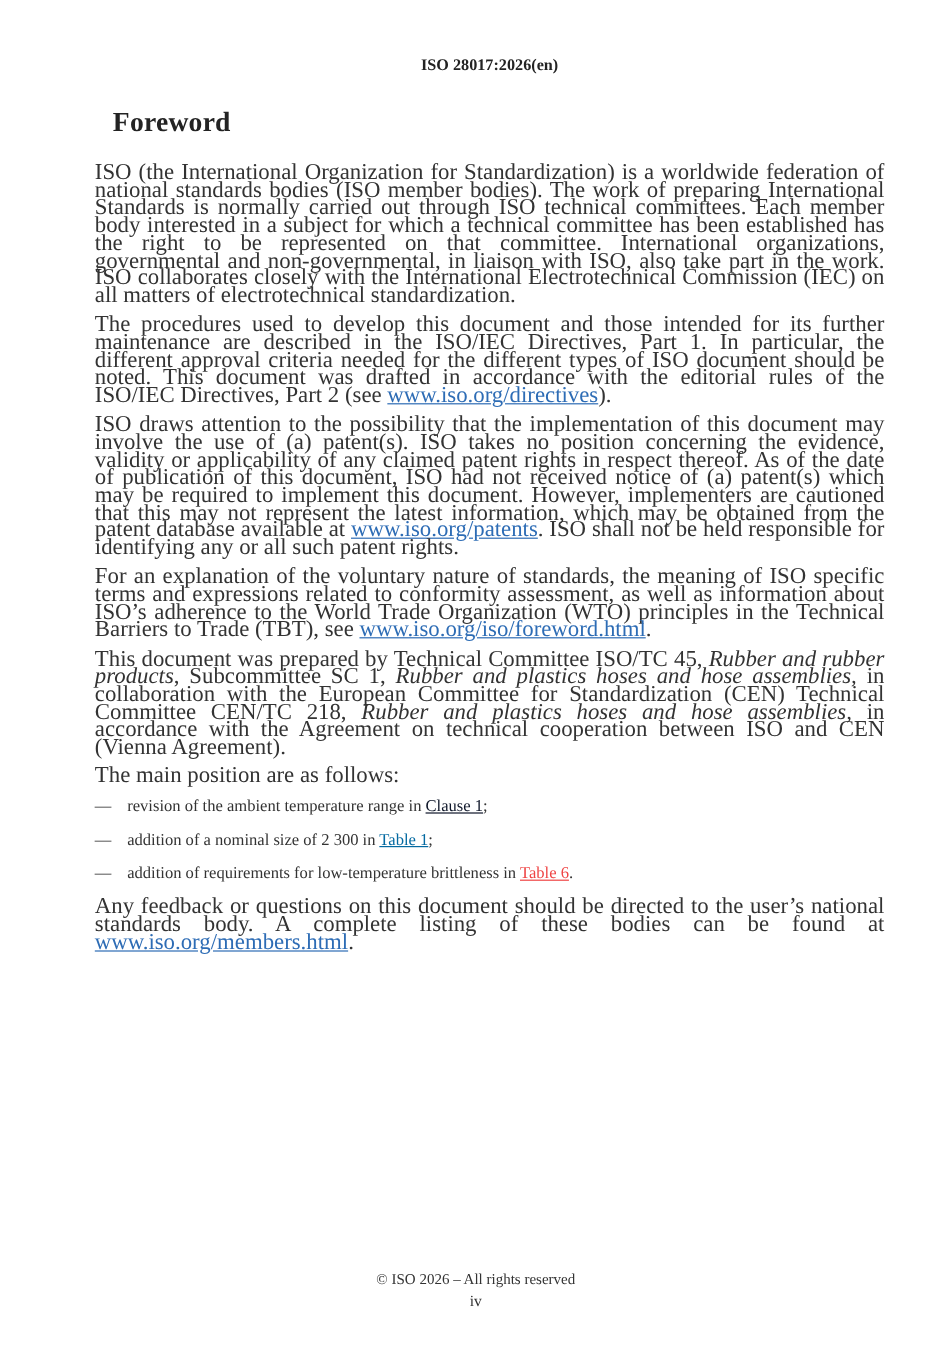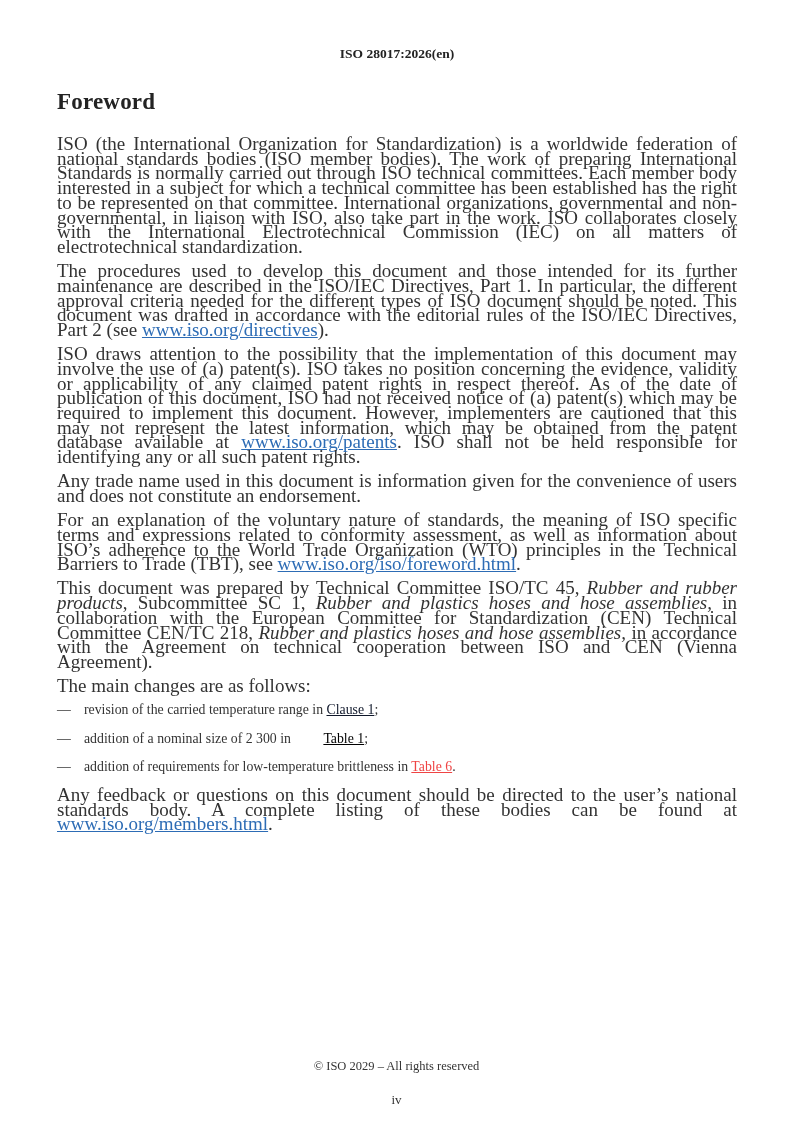--- a/index.html
+++ b/index.html
@@ -6,35 +6,35 @@
   body {
     width: 793px; height: 1122px;
     background: #ffffff;
     font-family: "Liberation Serif", "DejaVu Serif", serif;
     color: #333333;
     position: relative;
     overflow: hidden;
   }
   .page {
     position: absolute; inset: 0;
-    padding: 46px 56px 0 57px;
+    padding: 46px 56px 0 79px;
     box-sizing: border-box;
   }
   .doc-header {
     text-align: center;
     font-weight: bold;
     font-size: 13.5px;
     color: #232323;
     margin: 0 0 0 0;
   }
   .doc-title {
     font-size: 23px;
     font-weight: bold;
     color: #232323;
-    margin: 27px 0 22px 0;
+    margin: 27px 0 22px 15px;
     letter-spacing: 0.2px;
   }
   .body-text { }
   .para {
     margin: 0 0 9.5px 0;
     font-size: 19px;
     line-height: 14.7px;
     text-align: justify;
     color: #333333;
   }
@@ -56,55 +56,54 @@
   i { font-style: italic; }
   .footer {
     position: absolute;
     left: 0; right: 0;
     top: 1059px;
     text-align: center;
     font-size: 12.5px;
     line-height: 15px;
     color: #333333;
   }
-  .page-number { font-size: 13px; margin-top: 18px; }
+  .page-number { font-size: 13px; margin-top: 2px; }
 </style>
 </head>
 <body>
 
 <div class="page">
   <div class="doc-header">ISO 28017:2026(en)</div>
   <h1 class="doc-title">Foreword</h1>
 
   <div class="body-text" id="paragraphs">
       <p class="para"><span>ISO (the International Organization for Standardization) is a worldwide federation of national standards bodies (ISO member bodies). The work of preparing International Standards is normally carried out through ISO technical committees. Each member body interested in a subject for which a technical committee has been established has the right to be represented on that committee. International organizations, governmental and non-governmental, in liaison with ISO, also take part in the work. ISO collaborates closely with the International Electrotechnical Commission (IEC) on all matters of electrotechnical standardization.</span></p>
       <p class="para"><span>The procedures used to develop this document and those intended for its further maintenance are described in the ISO/IEC Directives, Part 1. In particular, the different approval criteria needed for the different types of ISO document should be noted. This document was drafted in accordance with the editorial rules of the ISO/IEC Directives, Part 2 (see </span><a class="doclink" href="#" style="color: rgb(45, 108, 181);">www.iso.org/directives</a><span>).</span></p>
       <p class="para"><span>ISO draws attention to the possibility that the implementation of this document may involve the use of (a) patent(s). ISO takes no position concerning the evidence, validity or applicability of any claimed patent rights in respect thereof. As of the date of publication of this document, ISO had not received notice of (a) patent(s) which may be required to implement this document. However, implementers are cautioned that this may not represent the latest information, which may be obtained from the patent database available at </span><a class="doclink" href="#" style="color: rgb(45, 108, 181);">www.iso.org/patents</a><span>. ISO shall not be held responsible for identifying any or all such patent rights.</span></p>
-      <p class="para"><span>Any trade name used in this document is information given for the convenience of users and does not constitute an endorsement.</span></p>
       <p class="para"><span>For an explanation of the voluntary nature of standards, the meaning of ISO specific terms and expressions related to conformity assessment, as well as information about ISO’s adherence to the World Trade Organization (WTO) principles in the Technical Barriers to Trade (TBT), see </span><a class="doclink" href="#" style="color: rgb(45, 108, 181);">www.iso.org/iso/foreword.html</a><span>.</span></p>
       <p class="para"><span>This document was prepared by Technical Committee ISO/TC 45, </span><i>Rubber and rubber products</i><span>, Subcommittee SC 1, </span><i>Rubber and plastics hoses and hose assemblies,</i><span> in collaboration with the European Committee for Standardization (CEN) Technical Committee CEN/TC 218, </span><i>Rubber and plastics hoses and hose assemblies,</i><span> in accordance with the Agreement on technical cooperation between ISO and CEN (Vienna Agreement).</span></p>
-      <p class="para"><span>The main changes are as follows:</span></p>
+      <p class="para"><span>The main position are as follows:</span></p>
     </div>
 
   <div class="bullet-list" id="bullets">
       <div class="bullet">
         <span class="marker">—</span>
-        <span class="bullet-text"><span>revision of the carried temperature range in </span><a class="doclink" href="#" style="color: #0f172a;">Clause 1</a><span>;</span></span>
+        <span class="bullet-text"><span>revision of the ambient temperature range in </span><a class="doclink" href="#" style="color: #0f172a;">Clause 1</a><span>;</span></span>
       </div>
       <div class="bullet">
         <span class="marker">—</span>
-        <span class="bullet-text"><span>addition of a nominal size of 2 300 in </span><a class="doclink" href="#" style="color: #000000; margin-left: 29px;">Table 1</a><span>;</span></span>
+        <span class="bullet-text"><span>addition of a nominal size of 2 300 in </span><a class="doclink" href="#" style="color: #0369a1;">Table 1</a><span>;</span></span>
       </div>
       <div class="bullet">
         <span class="marker">—</span>
         <span class="bullet-text"><span>addition of requirements for low-temperature brittleness in </span><a class="doclink" href="#" style="color: #ef4444;">Table 6</a><span>.</span></span>
       </div>
     </div>
 
   <div class="body-text" id="closing">
       <p class="para closing"><span>Any feedback or questions on this document should be directed to the user’s national standards body. A complete listing of these bodies can be found at </span><a class="doclink" href="#" style="color: rgb(45, 108, 181);">www.iso.org/members.html</a><span>.</span></p>
     </div>
 </div>
 
 <div class="footer">
-  <div>© ISO 2029 – All rights reserved</div>
+  <div>© ISO 2026 – All rights reserved</div>
   <div class="page-number">iv</div>
 </div>
 
 </body></html>

